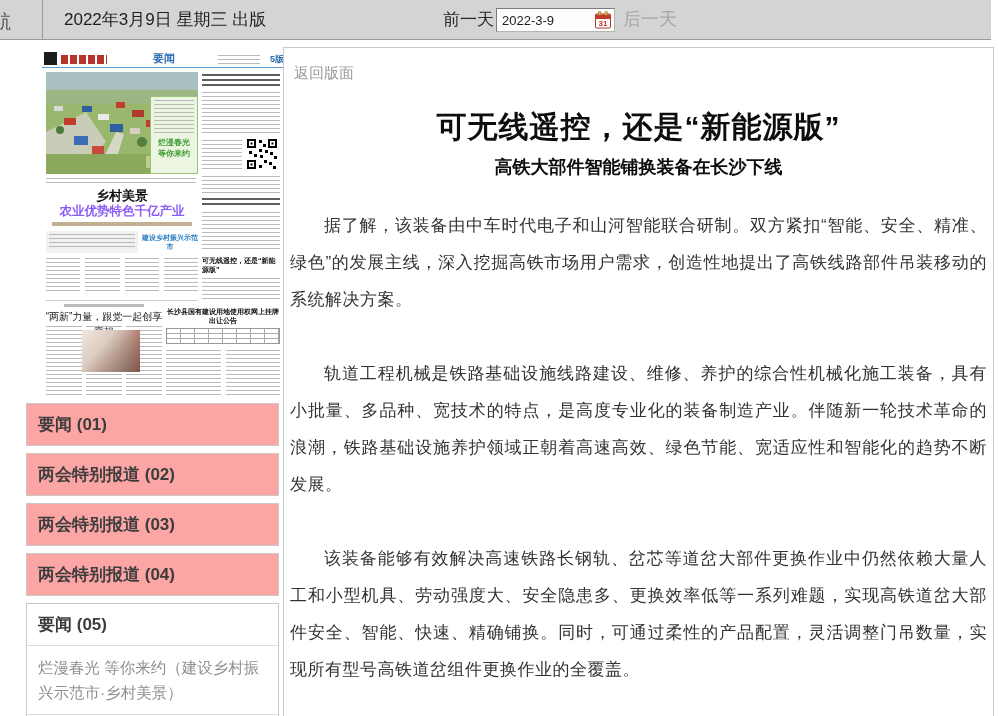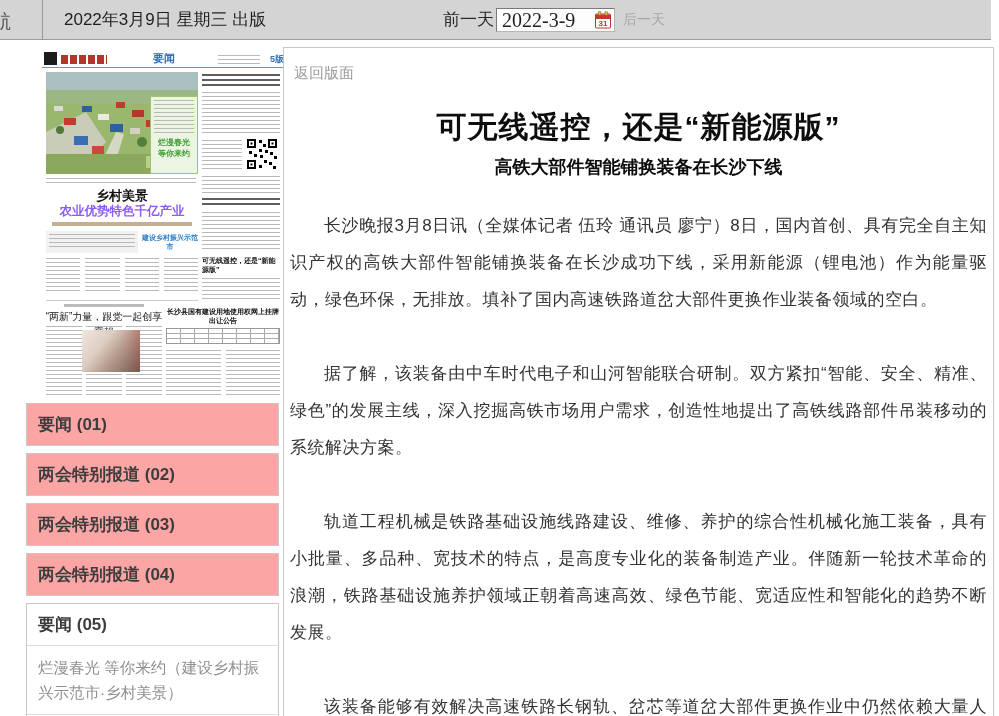--- a/index.html
+++ b/index.html
@@ -9,24 +9,24 @@
   
   .topbar { position:absolute; left:0; top:0; width:991px; height:40px;
     background:#d4d4d4; border-bottom:1px solid #9b9b9b; overflow:hidden; }
   .nav-partial { position:absolute; left:-8px; top:9px; font-size:19px; color:#555; }
   .topbar-vdiv { position:absolute; left:42px; top:0; width:1px; height:40px; background:#9a9a9a; }
   .pub-date { position:absolute; left:64px; top:0; line-height:39px; font-size:17px; color:#1e1e1e; }
   .prev-day { position:absolute; left:443px; top:0; line-height:39px; font-size:17px; color:#2a2a2a; cursor:pointer;text-align:center; }
   .date-wrap { position:absolute; left:496px; top:8px; width:119px; height:24px; }
   .date-input { width:119px; height:24px; border:1px solid;
     border-color:#7a7a7a #b5b5b5 #b5b5b5 #7a7a7a; background:#fdfdfd;
-    font-size:20px; padding:1px 32px 1px 5px; color:#1e1e1e;
-    font-family:Liberation Serif, serif; }
+    font-size:13px; padding:1px 32px 1px 5px; color:#1e1e1e;
+    font-family:Liberation Sans, sans-serif; }
   .cal-icon { position:absolute; right:4px; top:3px; width:16px; height:18px; cursor:pointer; }
-  .next-day { position:absolute; left:623px; top:0; line-height:39px; font-size:14px; color:#a6a6a6; cursor:default; }
+  .next-day { position:absolute; left:623px; top:0; line-height:39px; font-size:18px; color:#a6a6a6; cursor:default; }
 
   
   .sidebar { position:absolute; left:26px; top:50px; width:253px; }
   .thumb { position:relative; margin-left:16px; width:244px; height:348px; background:#fff; cursor:pointer; }
 
   .th-logo { position:absolute; left:2px; top:2px; width:13px; height:13px; background:#1c1c1c; }
   .th-mast { position:absolute; left:19px; top:5px; width:46px; height:9px;
     background:repeating-linear-gradient(90deg,#b5342c 0 7px,#fff 7px 9px); }
   .th-section { position:absolute; left:0; top:1px; width:100%; text-align:center;
     font-size:11px; font-weight:bold; color:#2f6db5; }
@@ -247,19 +247,18 @@
       <div class="art-link">培育发展农业优势特色千亿产业</div>
     </div>
   </div>
 </div>
 
 <div class="main">
   <span class="back-link">返回版面</span>
   <h1 class="art-title">可无线遥控，还是“新能源版”</h1>
   <h2 class="art-sub">高铁大部件智能铺换装备在长沙下线</h2>
   <div class="art-body">
-    <p>长沙晚报3月8日讯（全媒体记者 伍玲 通讯员 廖宁）8日，国内首创、具有完全自主知识产权的高铁大部件智能铺换装备在长沙成功下线，采用新能源（锂电池）作为能量驱动，绿色环保，无排放。填补了国内高速铁路道岔大部件更换作业装备领域的空白。</p>
     <p>据了解，该装备由中车时代电子和山河智能联合研制。双方紧扣“智能、安全、精准、绿色”的发展主线，深入挖掘高铁市场用户需求，创造性地提出了高铁线路部件吊装移动的系统解决方案。</p>
     <p>轨道工程机械是铁路基础设施线路建设、维修、养护的综合性机械化施工装备，具有小批量、多品种、宽技术的特点，是高度专业化的装备制造产业。伴随新一轮技术革命的浪潮，铁路基础设施养护领域正朝着高速高效、绿色节能、宽适应性和智能化的趋势不断发展。</p>
     <p>该装备能够有效解决高速铁路长钢轨、岔芯等道岔大部件更换作业中仍然依赖大量人工和小型机具、劳动强度大、安全隐患多、更换效率低等一系列难题，实现高铁道岔大部件安全、智能、快速、精确铺换。同时，可通过柔性的产品配置，灵活调整门吊数量，实现所有型号高铁道岔组件更换作业的全覆盖。</p>
 
   </div>
 </div>
 
 </body></html>

